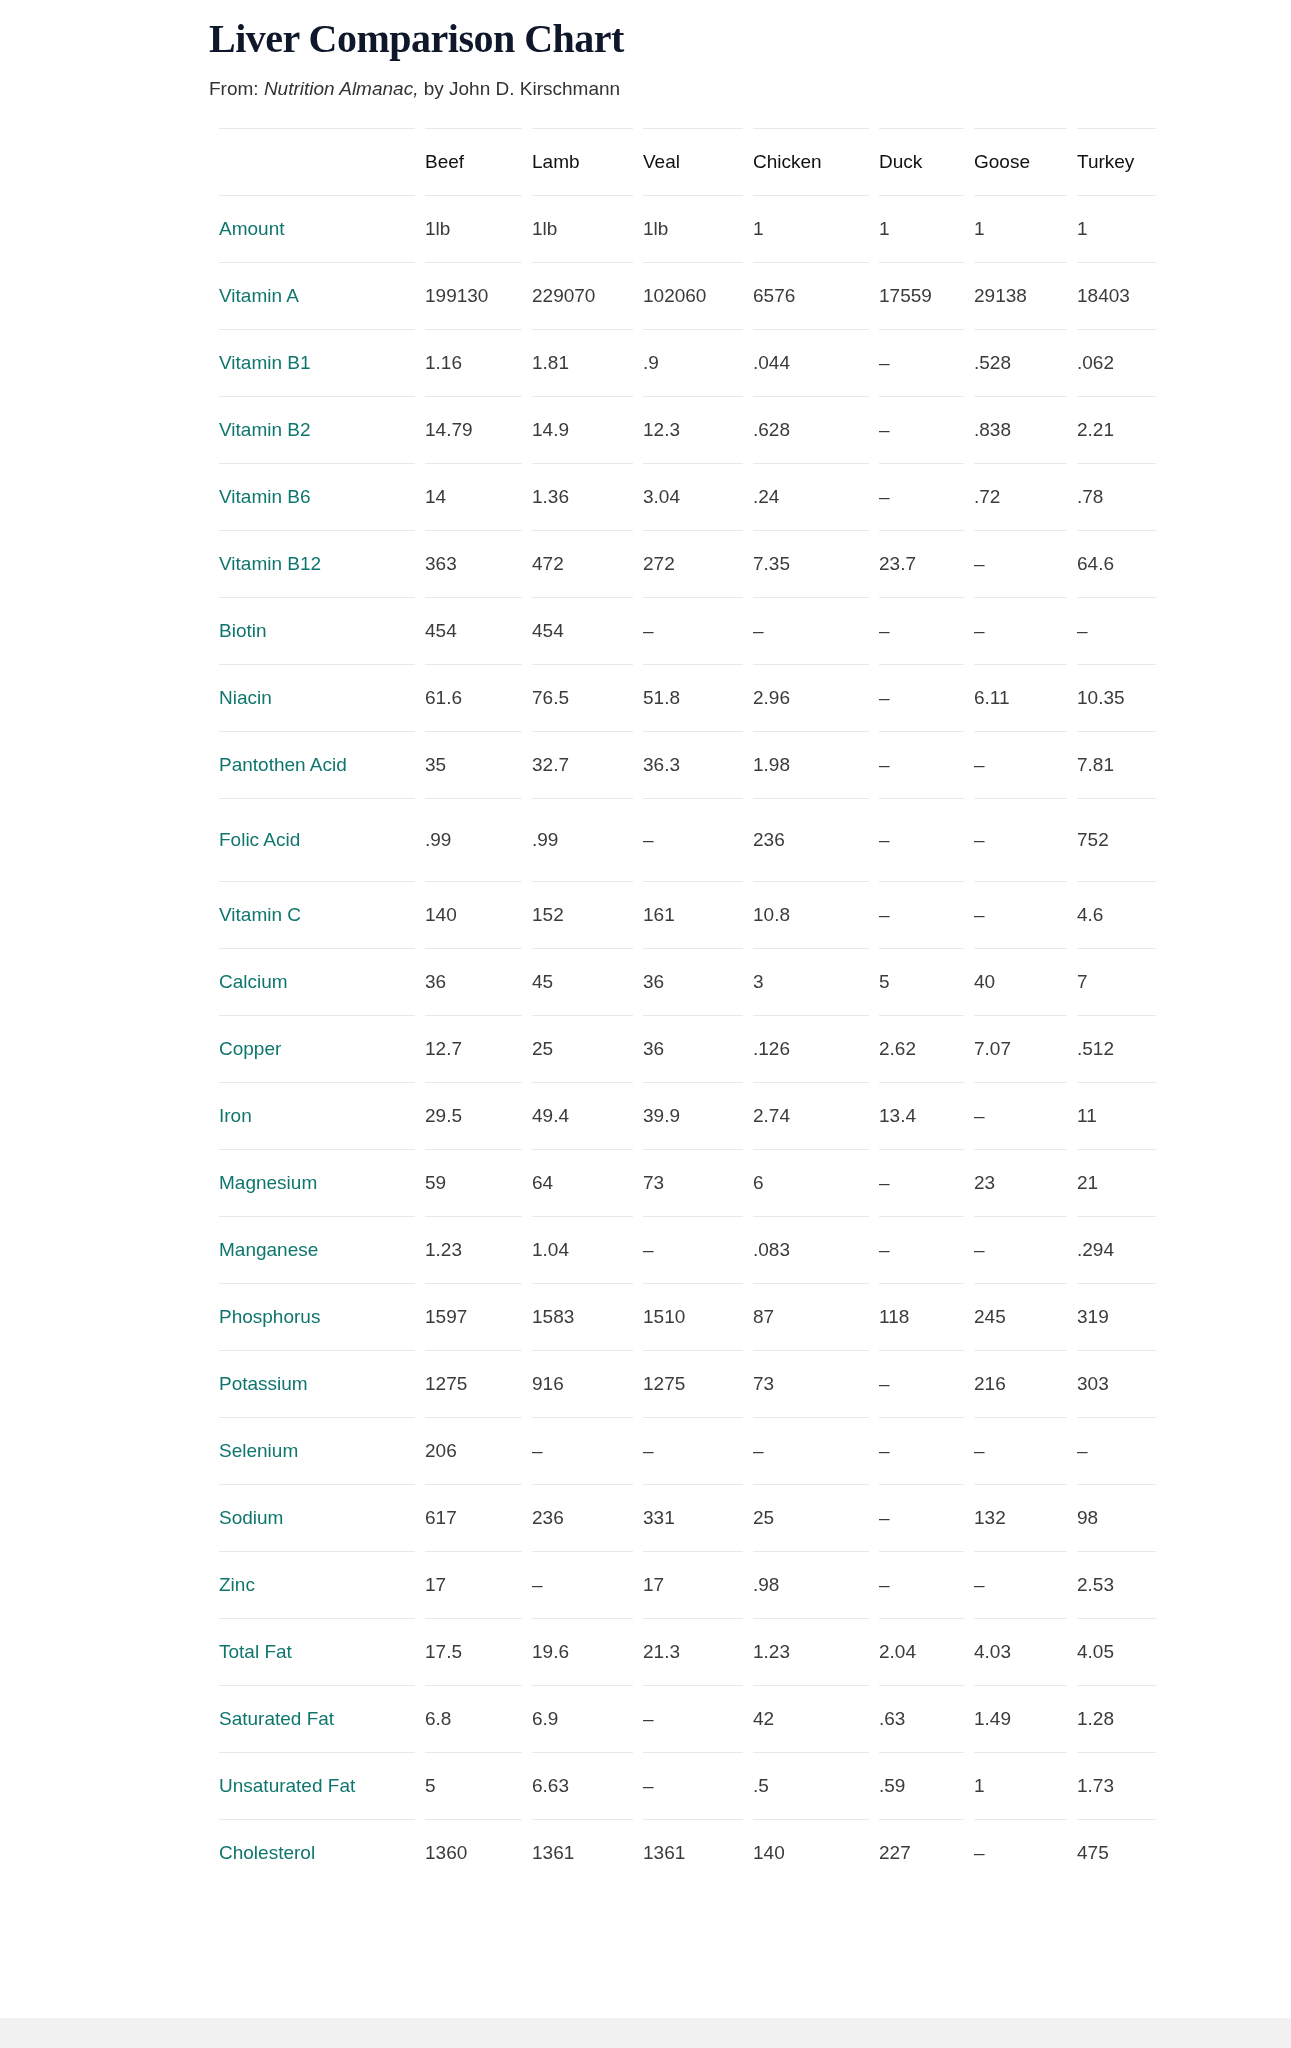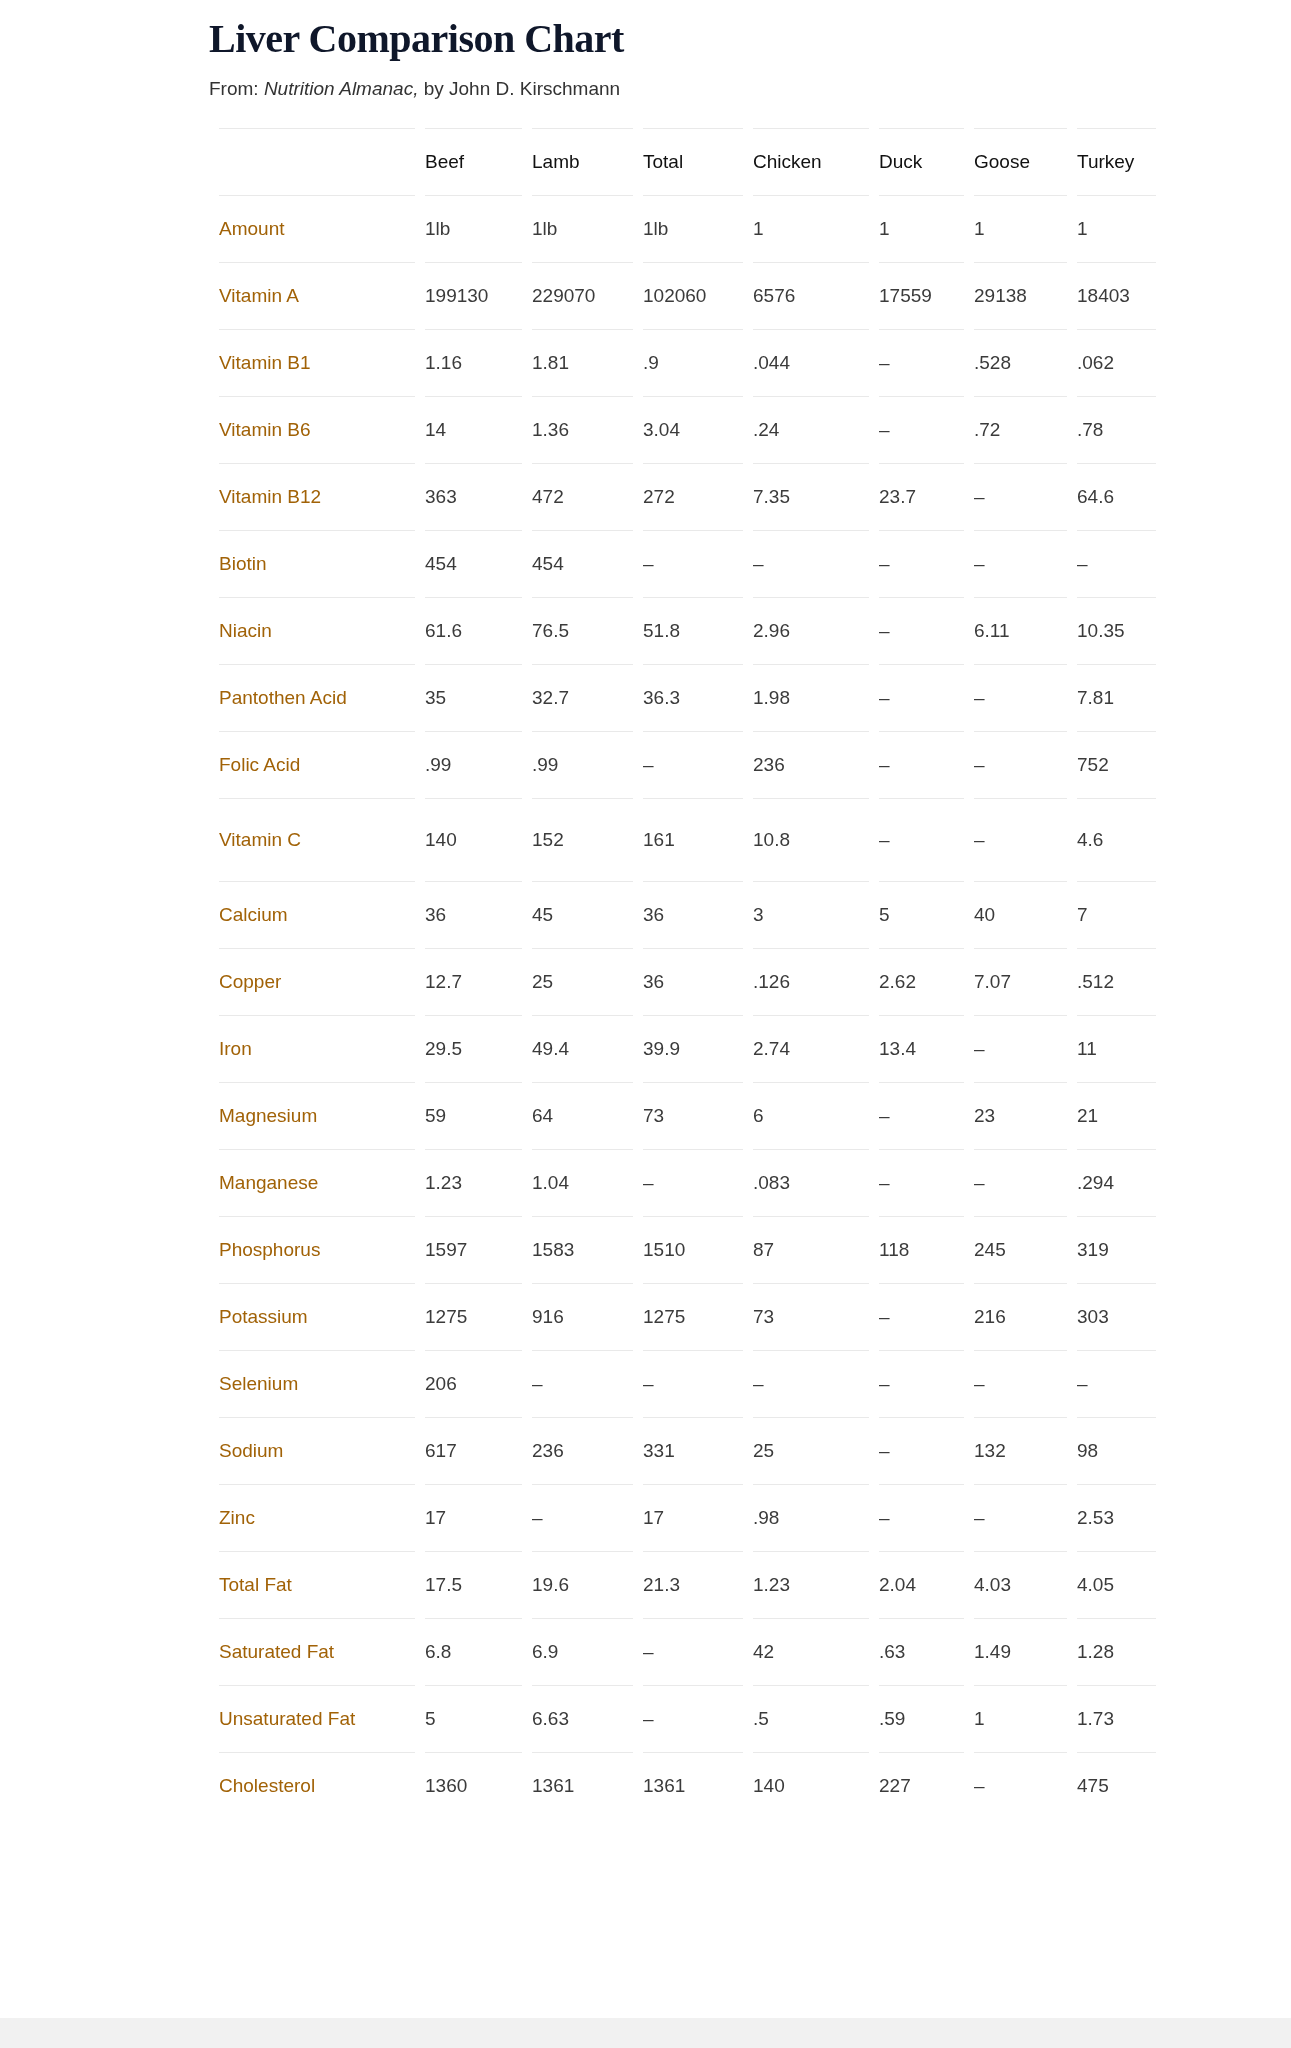--- a/index.html
+++ b/index.html
@@ -50,21 +50,21 @@
     line-height: 26px;
     overflow: hidden;
     white-space: normal;
   }
   th {
     font-weight: 400;
     color: #111111;
     font-size: 19px;
   }
   td { color: #3b3b3b; }
-  td.row-label { color: #a16207; }
+  td.row-label { color: #0f766e; }
   
   tbody tr:nth-child(10) .label-text {
     display: inline-block;
     max-width: 105px;
     line-height: 42px;
   }
   .footer-bar {
     position: absolute;
     left: 0; bottom: 0;
     width: 1291px; height: 30px;
@@ -89,21 +89,21 @@
       <col class="c-chicken">
         <col class="c-duck">
         <col class="c-goose">
         <col class="c-turkey">
     </colgroup>
     <thead>
         <tr>
           <th class="row-label"></th>
           <th>Beef</th>
           <th>Lamb</th>
-          <th>Total</th>
+          <th>Veal</th>
           <th>Chicken</th>
           <th>Duck</th>
           <th>Goose</th>
           <th>Turkey</th>
         </tr>
       </thead>
     <tbody>
         <tr>
           <td class="row-label"><span class="label-text">Amount</span></td>
           <td>1lb</td>
@@ -128,20 +128,30 @@
           <td class="row-label"><span class="label-text">Vitamin B1</span></td>
           <td>1.16</td>
           <td>1.81</td>
           <td>.9</td>
           <td>.044</td>
           <td>–</td>
           <td>.528</td>
           <td>.062</td>
         </tr>
         <tr>
+          <td class="row-label"><span class="label-text">Vitamin B2</span></td>
+          <td>14.79</td>
+          <td>14.9</td>
+          <td>12.3</td>
+          <td>.628</td>
+          <td>–</td>
+          <td>.838</td>
+          <td>2.21</td>
+        </tr>
+        <tr>
           <td class="row-label"><span class="label-text">Vitamin B6</span></td>
           <td>14</td>
           <td>1.36</td>
           <td>3.04</td>
           <td>.24</td>
           <td>–</td>
           <td>.72</td>
           <td>.78</td>
         </tr>
         <tr>

